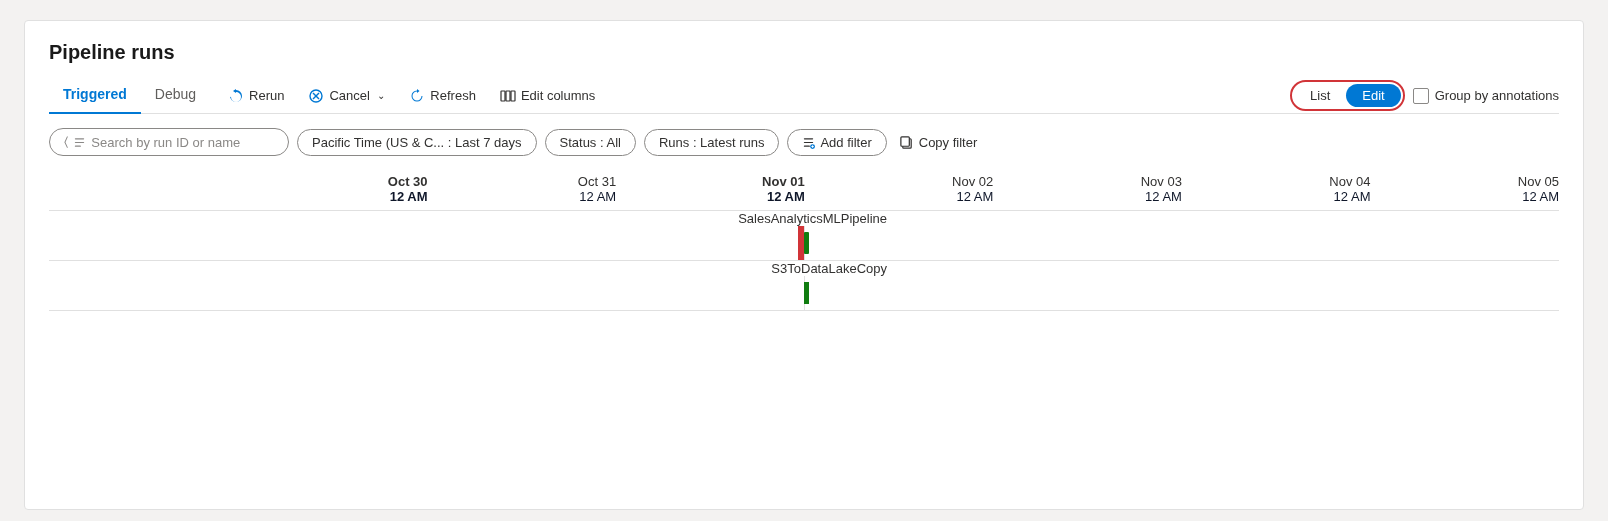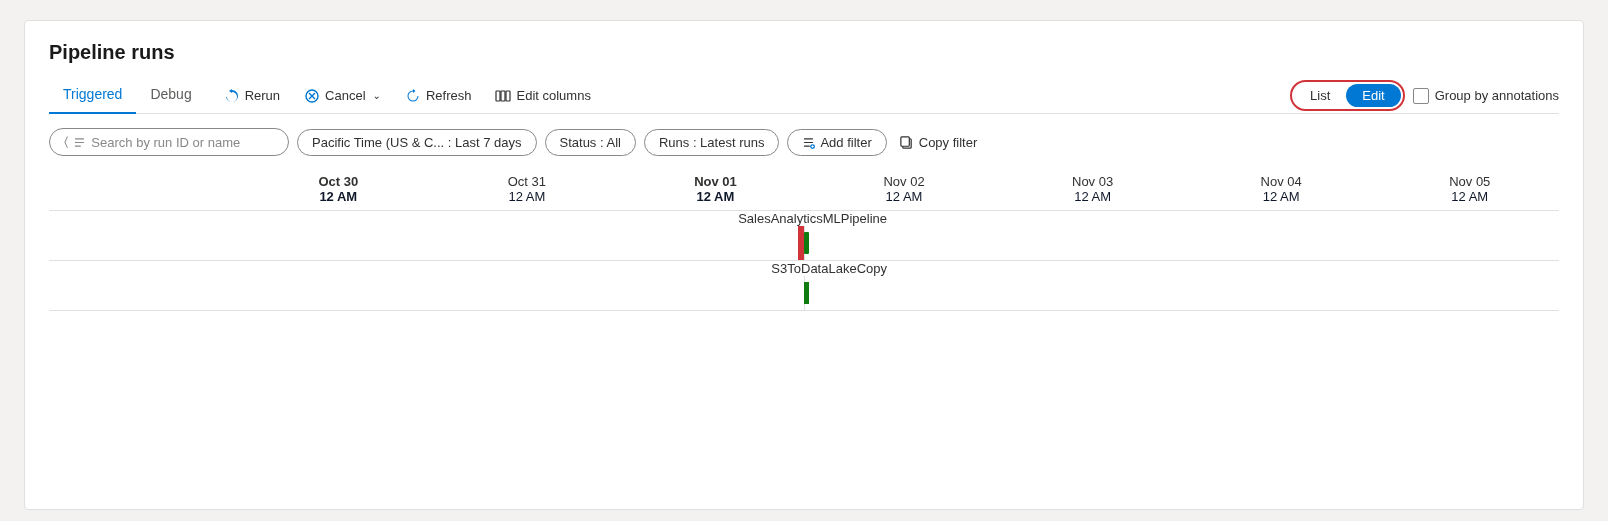--- a/index.html
+++ b/index.html
@@ -39,21 +39,21 @@
       color: #605e5c;
       padding: 8px 14px 10px 14px;
       cursor: pointer;
       border-bottom: 2px solid transparent;
       margin-bottom: -1px;
       white-space: nowrap;
     }
     .tab.active {
       color: #0078d4;
       border-bottom: 2px solid #0078d4;
-      font-weight: 400;
+      font-weight: 700;
     }
     .toolbar-actions {
       display: flex;
       align-items: center;
       gap: 4px;
       margin-left: 8px;
       flex: 1;
     }
     .action-btn {
       display: flex;
@@ -175,21 +175,21 @@
       display: flex;
       flex-direction: column;
     }
     .gantt-header {
       display: flex;
       margin-left: 190px;
       margin-bottom: 0;
     }
     .gantt-col-header {
       flex: 1;
-      text-align: center;
+      text-align: right;
       padding-left: 10px;
     }
     .gantt-col-header .date {
       font-size: 13px;
       font-weight: 400;
       color: #323130;
     }
     .gantt-col-header .date.bold {
       font-weight: 700;
     }

